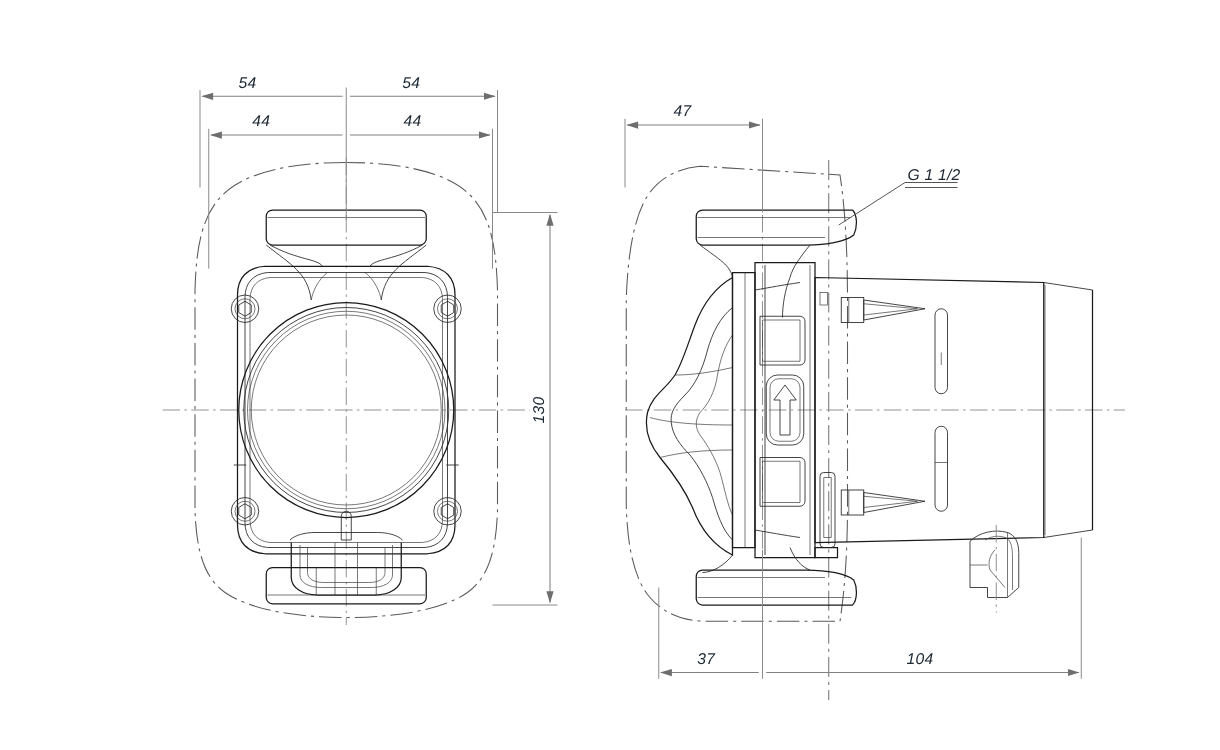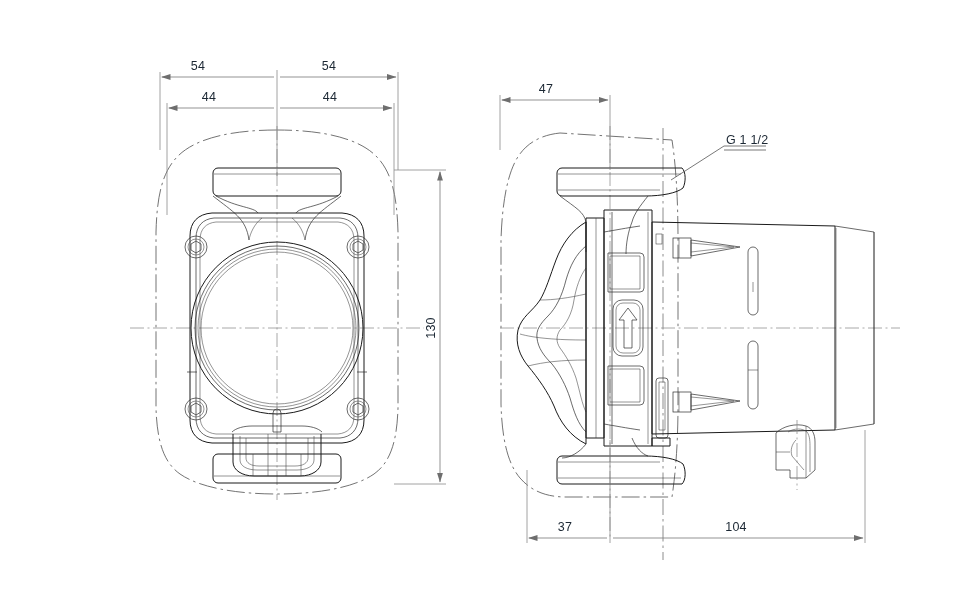--- a/index.html
+++ b/index.html
@@ -12,20 +12,21 @@
     width: 976px;
     height: 600px;
     overflow: hidden;
     font-family: "Liberation Sans", sans-serif;
   }
   #drawing-canvas {
     position: relative;
     width: 976px;
     height: 600px;
     background: #ffffff;
+    font-style: italic;
   }
   svg#tech-drawing {
     display: block;
     width: 976px;
     height: 600px;
   }
   
   .obj      { fill: none; stroke: #1a1a1a; stroke-width: 1;    }
   .obj-thin { fill: none; stroke: #2b2b2b; stroke-width: 0.7;  }
   .obj-hair { fill: none; stroke: #3c3c3c; stroke-width: 0.55; }

